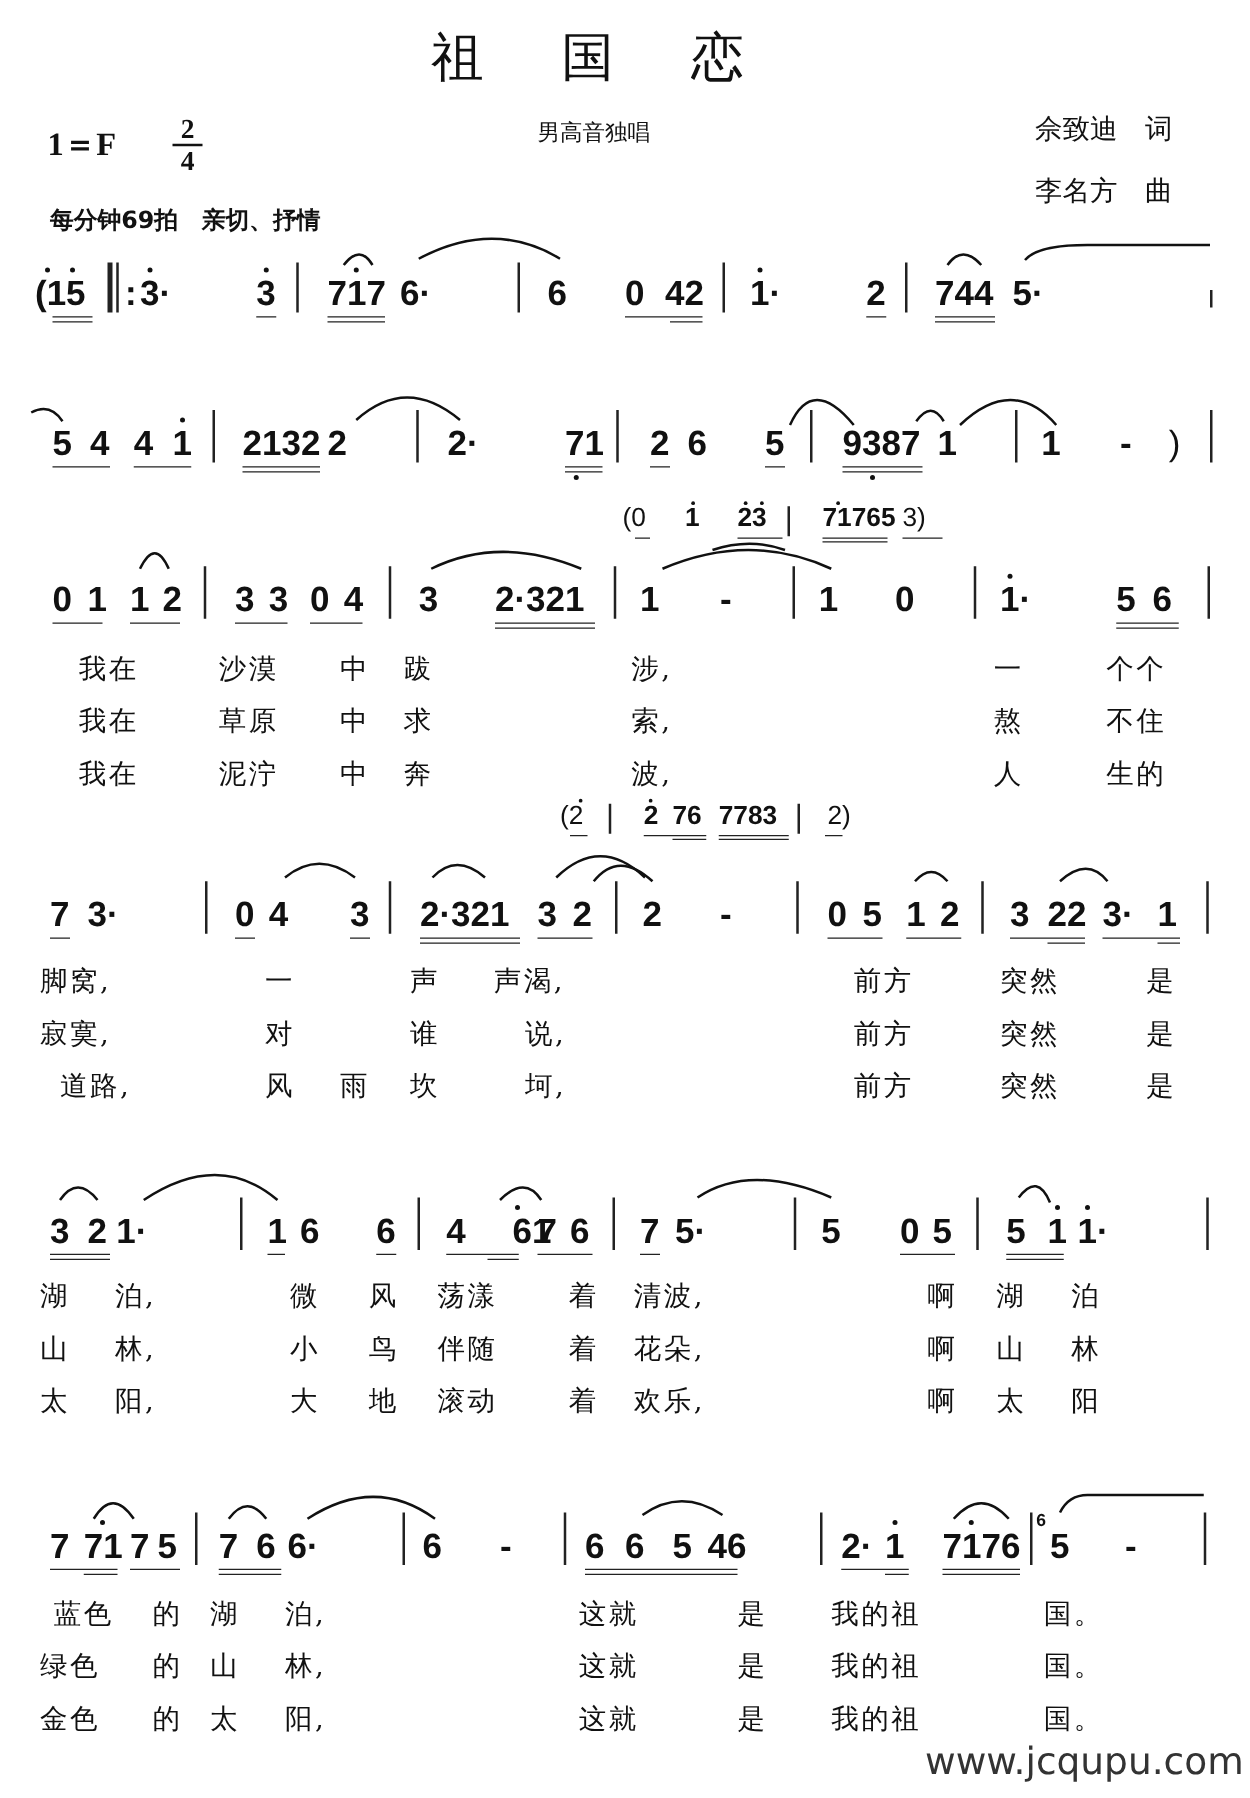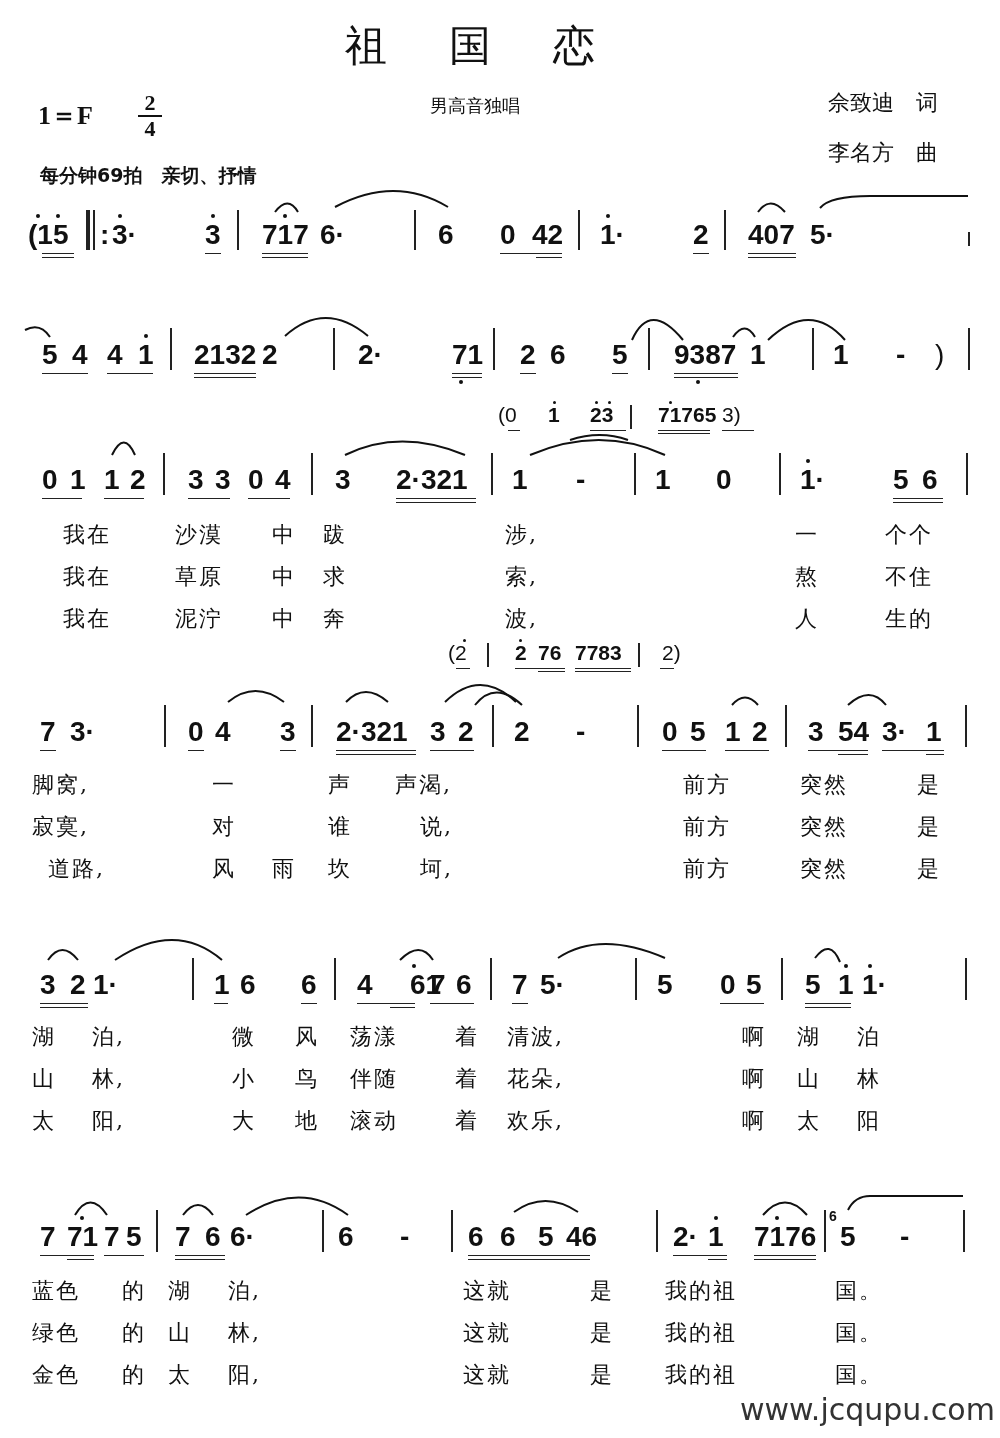--- a/index.html
+++ b/index.html
@@ -96,21 +96,21 @@
   <span class="tok" style="left:262px;">717</span>
   <span class="tok" style="left:320px;">6·</span>
   <div class="bar" style="left:414px; top:-10px; height:40px;"></div>
   <span class="tok" style="left:438px;">6</span>
   <span class="tok" style="left:500px;">0</span>
   <span class="tok" style="left:532px;">42</span>
   <div class="bar" style="left:578px; top:-10px; height:40px;"></div>
   <span class="tok" style="left:600px;">1·</span>
   <span class="tok" style="left:693px;">2</span>
   <div class="bar" style="left:724px; top:-10px; height:40px;"></div>
-  <span class="tok" style="left:748px;">407</span>
+  <span class="tok" style="left:748px;">744</span>
   <span class="tok" style="left:810px;">5·</span>
   <div class="bar" style="left:968px; top:12px; height:14px;"></div>
 
   <div class="dot" style="left:36px; top:-6px;"></div>
   <div class="dot" style="left:56px; top:-6px;"></div>
   <div class="dot" style="left:118px; top:-6px;"></div>
   <div class="dot" style="left:211px; top:-6px;"></div>
   <div class="dot" style="left:283px; top:-6px;"></div>
   <div class="dot" style="left:606px; top:-6px;"></div>
 
@@ -279,21 +279,21 @@
   <div class="bar" style="left:492px; top:-12px; height:42px;"></div>
   <span class="tok" style="left:514px;">2</span>
   <span class="tok" style="left:576px;">-</span>
   <div class="bar" style="left:637px; top:-12px; height:42px;"></div>
   <span class="tok" style="left:662px;">0</span>
   <span class="tok" style="left:690px;">5</span>
   <span class="tok" style="left:725px;">1</span>
   <span class="tok" style="left:752px;">2</span>
   <div class="bar" style="left:785px; top:-12px; height:42px;"></div>
   <span class="tok" style="left:808px;">3</span>
-  <span class="tok" style="left:838px;">54</span>
+  <span class="tok" style="left:838px;">22</span>
   <span class="tok" style="left:882px;">3·</span>
   <span class="tok" style="left:926px;">1</span>
   <div class="bar" style="left:965px; top:-12px; height:42px;"></div>
   <div class="ul" style="left:40px; top:33px; width:16px;"></div>
   <div class="ul" style="left:188px; top:33px; width:16px;"></div>
   <div class="ul" style="left:280px; top:33px; width:16px;"></div>
   <div class="ul" style="left:336px; top:33px; width:80px;"></div>
   <div class="ul" style="left:336px; top:37px; width:80px;"></div>
   <div class="ul" style="left:430px; top:33px; width:44px;"></div>
   <div class="ul" style="left:662px; top:33px; width:44px;"></div>
@@ -452,21 +452,21 @@
   <div class="ul" style="left:468px; top:33px; width:122px;"></div>
   <div class="ul" style="left:468px; top:37px; width:122px;"></div>
   <div class="ul" style="left:673px; top:33px; width:54px;"></div>
   <div class="ul" style="left:708px; top:37px; width:19px;"></div>
   <div class="ul" style="left:754px; top:33px; width:62px;"></div>
   <div class="ul" style="left:754px; top:37px; width:62px;"></div>
 </div>
 
 <div class="row" style="top:1276px;">
   <div>
-    <span class="lyr" style="left:32px;">蓝色</span>
+    <span class="lyr" style="left:43px;">蓝色</span>
     <span class="lyr" style="left:122px;">的</span>
     <span class="lyr" style="left:168px;">湖</span>
     <span class="lyr" style="left:228px;">泊,</span>
     <span class="lyr" style="left:463px;">这就</span>
     <span class="lyr" style="left:590px;">是</span>
     <span class="lyr" style="left:665px;">我的祖</span>
     <span class="lyr" style="left:835px;">国。</span>
   </div>
   <div>
     <span class="lyr" style="left:32px; top:42px;">绿色</span>

